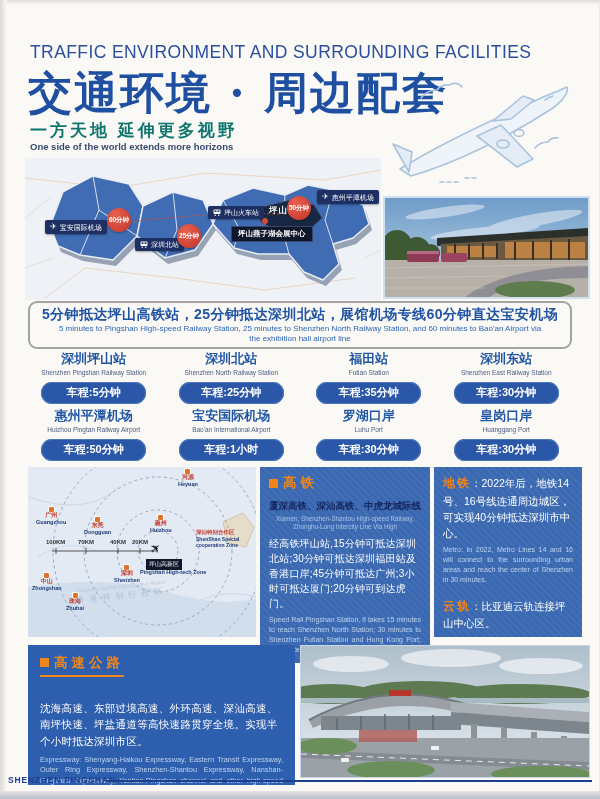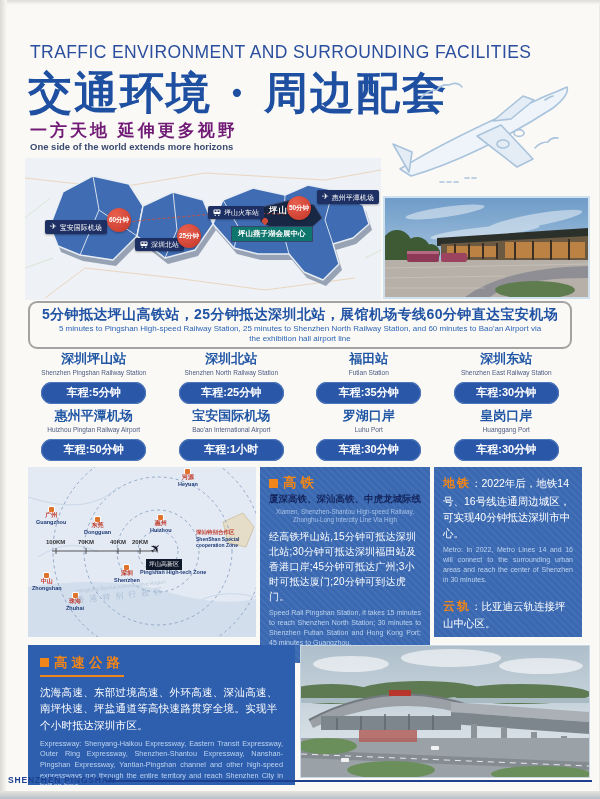--- a/index.html
+++ b/index.html
@@ -9,36 +9,36 @@
 
   
   .edge-left{left:0;top:0;width:7px;height:100%;background:linear-gradient(to right,#dcdad5,#faf9f6);}
   .edge-top{left:0;top:0;width:100%;height:5px;background:linear-gradient(#dfddd8,#faf9f6);}
   .edge-bottom{left:0;bottom:0;width:100%;height:8px;background:linear-gradient(#e6e4df,#b7bfca);}
 
   
   .title-en{left:30px;top:42px;font-size:17.5px;font-weight:500;color:#2b4f9e;letter-spacing:.4px;}
   .title-zh{left:28px;top:64px;font-size:44px;font-weight:bold;color:#1e4fa1;letter-spacing:2px;
             font-family:"DejaVu Serif","Liberation Serif",serif;}
-  .sub-zh{left:30px;top:119px;font-size:17px;font-weight:bold;color:#701a75;letter-spacing:3px;}
+  .sub-zh{left:30px;top:119px;font-size:17px;font-weight:bold;color:#0f766e;letter-spacing:3px;}
   .sub-en{left:30px;top:141px;font-size:9.5px;font-weight:bold;color:#3a4a70;}
 
   
   .ov-map{left:25px;top:158px;width:356px;height:142px;}
   .map-pill{position:absolute;background:#1d2f63;color:#fff;font-size:7px;line-height:1;
             padding:3px 5px;border-radius:2px;display:flex;gap:3px;align-items:center;
             box-shadow:0 1px 2px rgba(0,0,0,.35);white-space:nowrap;}
   .plane-glyph{font-size:8px;line-height:1;color:#fff;}
   .map-badge{position:absolute;width:24px;height:24px;border-radius:50%;
              background:radial-gradient(circle at 35% 30%,#e8604f,#c43527);color:#fff;
              font-size:6.5px;font-weight:bold;display:flex;align-items:center;justify-content:center;
              box-shadow:0 1px 2px rgba(0,0,0,.3);}
   .map-district{position:absolute;color:#fff;font-size:8.5px;font-weight:bold;letter-spacing:1px;
                 text-shadow:0 1px 1px rgba(0,0,0,.6);white-space:nowrap;}
-  .map-dark-label{position:absolute;background:#0f766e;border:1px solid #39466b;color:#fff;
+  .map-dark-label{position:absolute;background:#0f172a;border:1px solid #39466b;color:#fff;
                   font-size:7.5px;font-weight:bold;padding:2px 6px;white-space:nowrap;}
   .map-pin{position:absolute;width:6px;height:6px;border-radius:50% 50% 50% 0;background:#d04a38;
            transform:rotate(-45deg);}
 
   .photo-frame{border:2px solid #cfe0ee;background:#9db6cc;}
 
   
   .banner{left:28px;top:301px;width:540px;height:44px;border:2px solid #a3a3a3;border-radius:9px;
           text-align:center;}
   .banner-zh{margin-top:3px;font-size:14px;font-weight:bold;color:#2053a4;letter-spacing:.4px;}
@@ -59,27 +59,27 @@
            background-image:repeating-linear-gradient(45deg,rgba(255,255,255,.04) 0 2px,transparent 2px 5px);}
   .rail-box{left:260px;top:467px;width:170px;height:196px;padding:7px 9px;box-sizing:border-box;}
   .metro-box{left:434px;top:467px;width:148px;height:170px;padding:7px 9px;box-sizing:border-box;}
   .exp-box{left:28px;top:645px;width:267px;height:140px;padding:8px 12px;box-sizing:border-box;background:#2e5fae;}
 
   .sec-head{display:flex;align-items:center;gap:5px;}
   .sq{width:9px;height:9px;background:#f08519;flex:0 0 auto;}
   .sec-title{color:#f08519;font-weight:bold;font-size:13.5px;letter-spacing:4px;white-space:nowrap;}
   .underlined{border-bottom:2px solid #f08519;padding-bottom:3px;justify-content:center;}
 
-  .rail-lines-zh{margin-top:1px;font-size:9.5px;font-weight:bold;color:#14245c;white-space:nowrap;}
+  .rail-lines-zh{margin-top:8px;font-size:9.5px;font-weight:bold;color:#14245c;white-space:nowrap;}
   .rail-lines-en{margin-top:2px;font-size:6.3px;color:#a9c3e6;text-align:center;line-height:1.3;}
   .body-zh{margin-top:5px;font-size:10px;line-height:1.5;color:#fff;letter-spacing:.2px;}
   .body-en{margin-top:4px;font-size:7px;line-height:1.4;color:#bdd3ee;text-align:justify;}
   .orange-inline{color:#f08519;font-weight:bold;font-size:12px;letter-spacing:2px;}
   .metro-zh{font-size:10.5px;line-height:1.55;color:#fff;}
-  .exp-zh{margin-top:7px;font-size:10.5px;line-height:1.6;color:#fff;letter-spacing:.3px;}
+  .exp-zh{margin-top:23px;font-size:10.5px;line-height:1.6;color:#fff;letter-spacing:.3px;}
   .exp-en{margin-top:5px;font-size:7.3px;line-height:1.45;color:#bdd3ee;text-align:justify;}
 
   
   .rm-city{position:absolute;display:flex;flex-direction:column;align-items:center;line-height:1.15;}
   .rm-dot{width:5px;height:5px;border-radius:1px;background:#e0732c;box-shadow:0 0 0 1px #fff;}
   .rm-zh{font-size:6px;color:#c03a2a;font-weight:bold;white-space:nowrap;}
   .rm-en{font-size:5.5px;color:#1d3a76;font-weight:bold;white-space:nowrap;}
   .rm-dist{position:absolute;font-size:6px;font-weight:bold;color:#333;}
   .rm-center-zh{position:absolute;background:#10182b;color:#fff;font-size:6px;padding:1px 3px;white-space:nowrap;}
   .rm-center-en{position:absolute;font-size:5.5px;font-weight:bold;color:#1d3a76;white-space:nowrap;}

